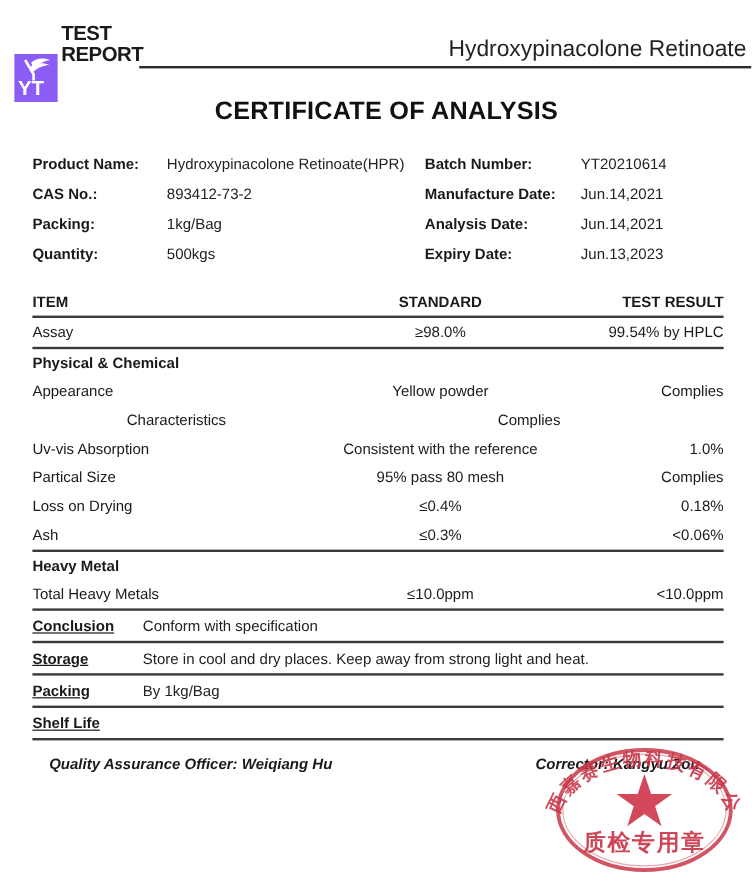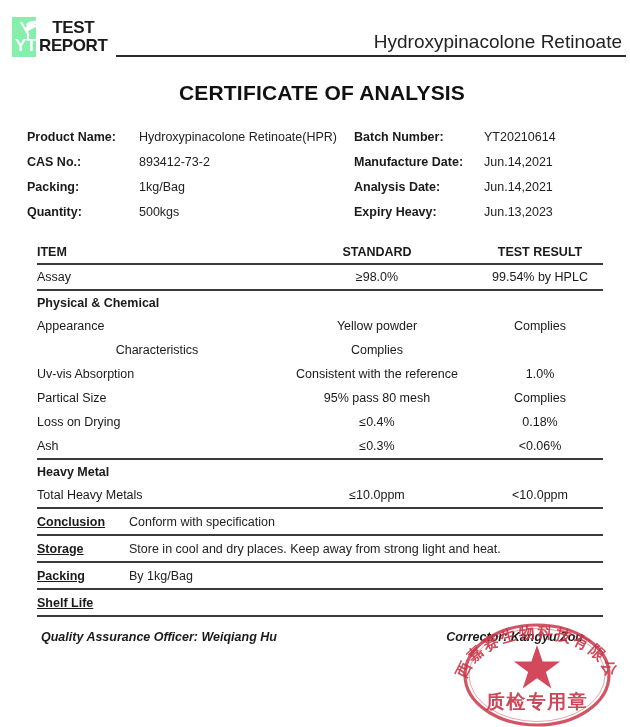--- a/index.html
+++ b/index.html
@@ -23,38 +23,38 @@
   }
   .logo-block {
     position: absolute;
     left: 12px;
     top: 17px;
     display: flex;
     align-items: stretch;
     height: 40px;
   }
   .logo-mark {
-    width: 24px;
+    width: 36px;
     height: 40px;
-    background: #86efac;
+    background: #8b5cf6;
     position: relative;
     flex: none;
+    margin-top: 28px;
   }
   .logo-mark svg { display: block; }
   .logo-words {
     margin-left: 3px;
     display: flex;
     flex-direction: column;
     justify-content: center;
     font-weight: bold;
     font-size: 17px;
     line-height: 18px;
     letter-spacing: -0.4px;
     color: #1a1a1a;
-    align-items: center;
   }
   .logo-words span { display: block; }
 
   .header-product {
     position: absolute;
     right: 8px;
     top: 31px;
     font-size: 19px;
     color: #232323;
     white-space: nowrap;
@@ -92,38 +92,38 @@
     color: #1a1a1a;
     white-space: nowrap;
   }
   .info .v {
     color: #222;
     white-space: nowrap;
   }
 
   
   .table {
-    margin: 22px 27px 0 37px;
+    margin: 22px 27px 0 27px;
     font-size: 12.5px;
   }
   .rule {
     height: 1px;
     background: #4a4a4a;
   }
   .rule.thick { height: 2px; background: #3a3a3a; }
 
   .row {
     display: grid;
     grid-template-columns: 240px 200px auto;
     align-items: center;
     height: 24px;
   }
   .row .c-item   { text-align: left; }
   .row .c-std    { text-align: center; }
-  .row .c-res    { text-align: center; }
+  .row .c-res    { text-align: right; }
 
   .row.head {
     font-weight: bold;
     height: 22px;
     font-size: 12.5px;
   }
   .row.section {
     font-weight: bold;
     height: 23px;
   }
@@ -199,21 +199,21 @@
   <div class="k">Manufacture Date:</div>
   <div class="v">Jun.14,2021</div>
 
   <div class="k">Packing:</div>
   <div class="v">1kg/Bag</div>
   <div class="k">Analysis Date:</div>
   <div class="v">Jun.14,2021</div>
 
   <div class="k">Quantity:</div>
   <div class="v">500kgs</div>
-  <div class="k">Expiry Heavy:</div>
+  <div class="k">Expiry Date:</div>
   <div class="v">Jun.13,2023</div>
 </div>
 
 <div class="table">
 
   <div class="row head">
     <div class="c-item">ITEM</div>
     <div class="c-std">STANDARD</div>
     <div class="c-res">TEST RESULT</div>
   </div>

